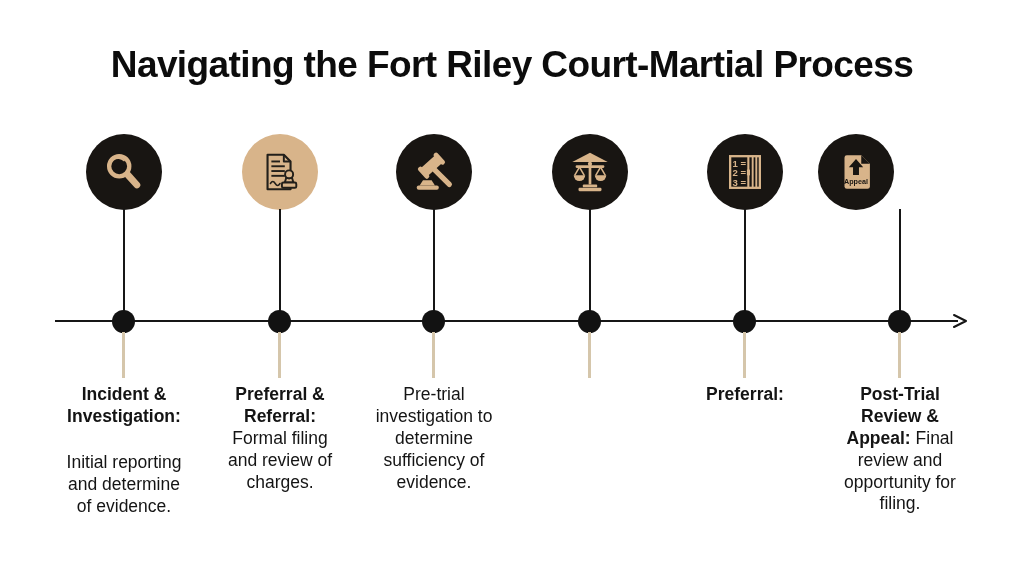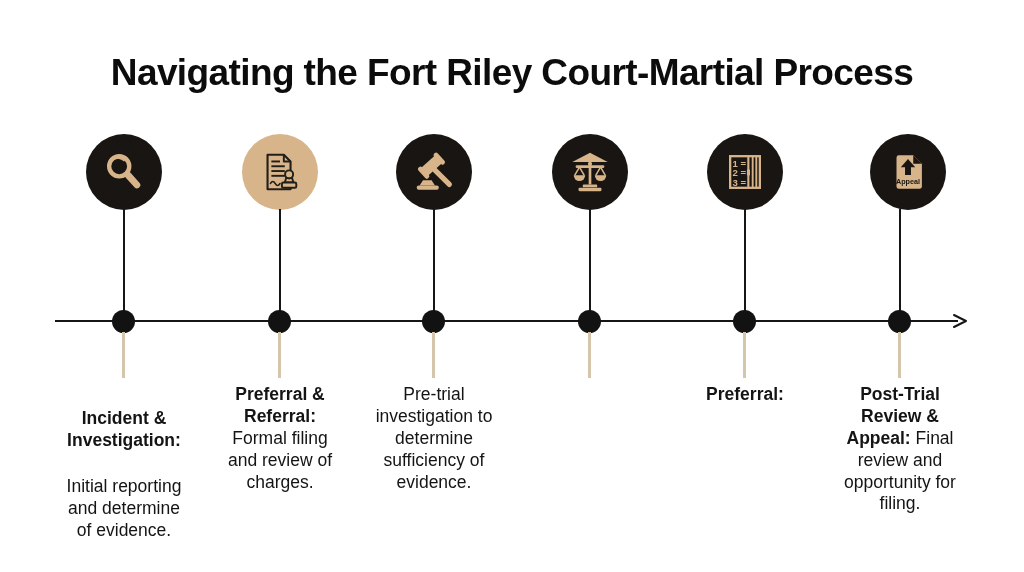--- a/index.html
+++ b/index.html
@@ -1,37 +1,37 @@
 <!DOCTYPE html>
 <html><head>
 <meta charset="utf-8">
 <style>
   html,body{margin:0;padding:0;background:#ffffff;}
   .canvas{
     position:relative;width:1024px;height:572px;background:#ffffff;overflow:hidden;
     font-family:"Liberation Sans",sans-serif;color:#141414;
   }
   .title{
-    position:absolute;top:52px;left:0;width:1024px;text-align:center;
+    position:absolute;top:44px;left:0;width:1024px;text-align:center;
     font-size:37px;font-weight:bold;letter-spacing:-0.6px;color:#0c0c0c;
   }
   .icon-circle{
     position:absolute;top:134px;width:76px;height:76px;border-radius:50%;
     display:flex;align-items:center;justify-content:center;
   }
   .icon-circle.dark{background:#181512;}
   .icon-circle.tan{background:#d8b48a;}
   .v-black{position:absolute;top:209px;width:2px;height:112px;background:#161616;}
   .v-tan{position:absolute;top:332px;width:3px;height:46px;background:#d5c6ab;}
   .h-line{position:absolute;top:320px;left:55px;width:903px;height:2px;background:#161616;}
   .arrow-head{position:absolute;top:312px;left:950px;}
   .dot{position:absolute;top:310px;width:23px;height:23px;border-radius:50%;background:#121212;}
   .stage-text{position:absolute;top:384px;text-align:center;font-size:17.5px;line-height:1.25;color:#141414;}
   .stage-text .t{font-weight:bold;display:block;}
-  .stage-text.gap .t{margin-bottom:24px;margin-top:24px;}
+  .stage-text.gap .t{margin-bottom:24px;}
   .stage-text.inline .t{display:inline;text-align:right;}
   .stage-text .b{display:inline;}
   svg{display:block;}
   svg text{font-family:"Liberation Sans",sans-serif;font-weight:bold;}
 </style>
 </head>
 <body>
 
 <div class="canvas">
 
@@ -148,21 +148,21 @@
       </svg>
     </span>
   </div>
   <div class="v-black" style="left:744px"></div>
   <div class="dot" style="left:733px"></div>
   <div class="v-tan" style="left:743px"></div>
   <div class="stage-text" style="left:688px;width:114px">
     <span class="t">Preferral:</span>
   </div>
 
-  <div class="icon-circle dark" style="left:870px">
+  <div class="icon-circle dark" style="left:818px">
     <span>
       <svg width="46" height="46" viewBox="0 0 48 48">
         <path d="M14.5 6.5 h15 l9 9 V39 a2.5 2.5 0 0 1 -2.5 2.5 H14.5 A2.5 2.5 0 0 1 12 39 V9 a2.5 2.5 0 0 1 2.5 -2.5 z" fill="#d8b48a"></path>
         <path d="M29.5 6.5 l9 9 h-9 z" fill="#181512"></path>
         <path d="M24 10.5 l7.5 8.5 h-4.4 v8 h-6.2 v-8 h-4.4 z" fill="#181512"></path>
         <text x="24" y="37" text-anchor="middle" font-size="7.5" fill="#181512">Appeal</text>
       </svg>
     </span>
   </div>
   <div class="v-black" style="left:899px"></div>

